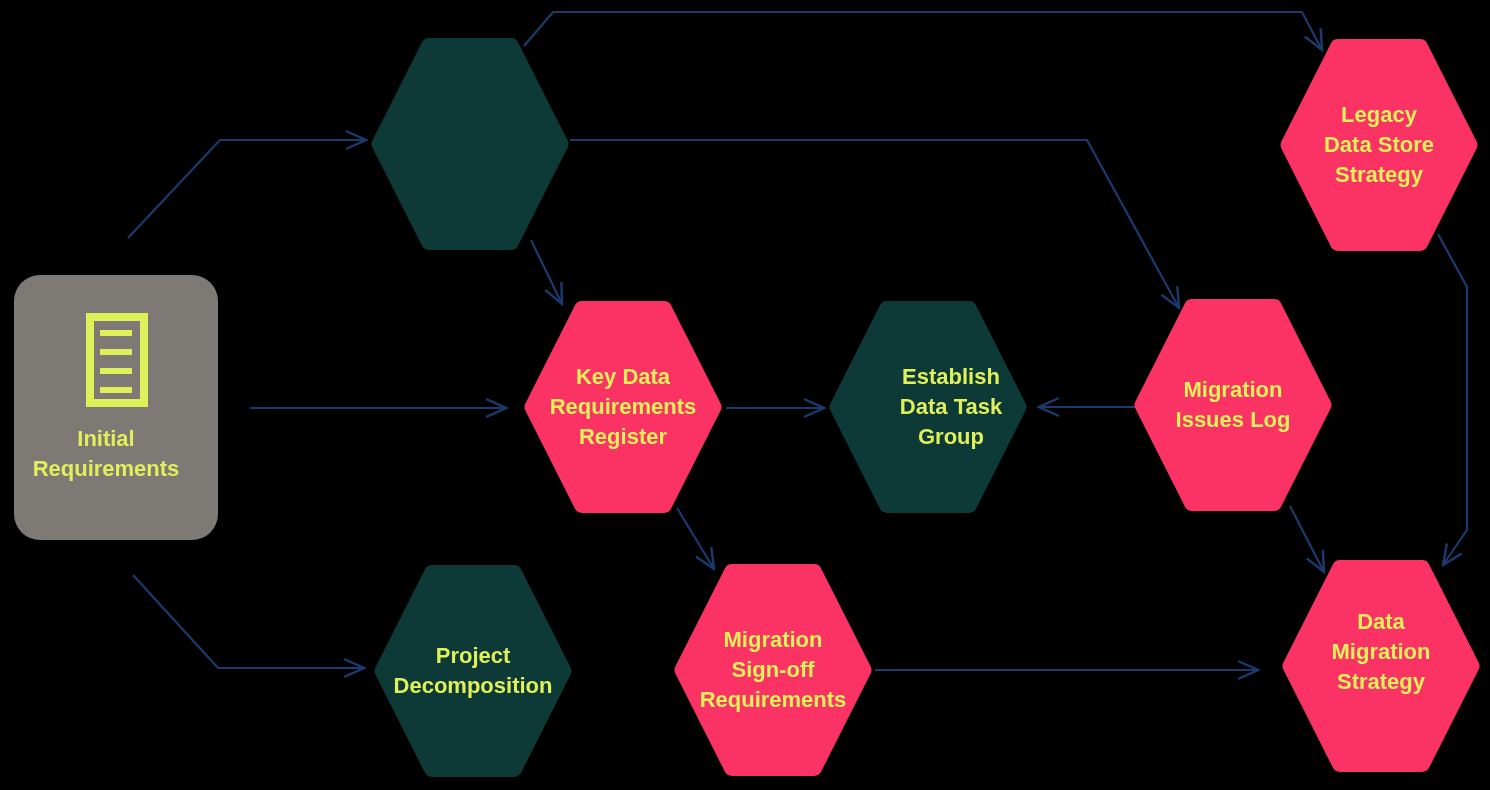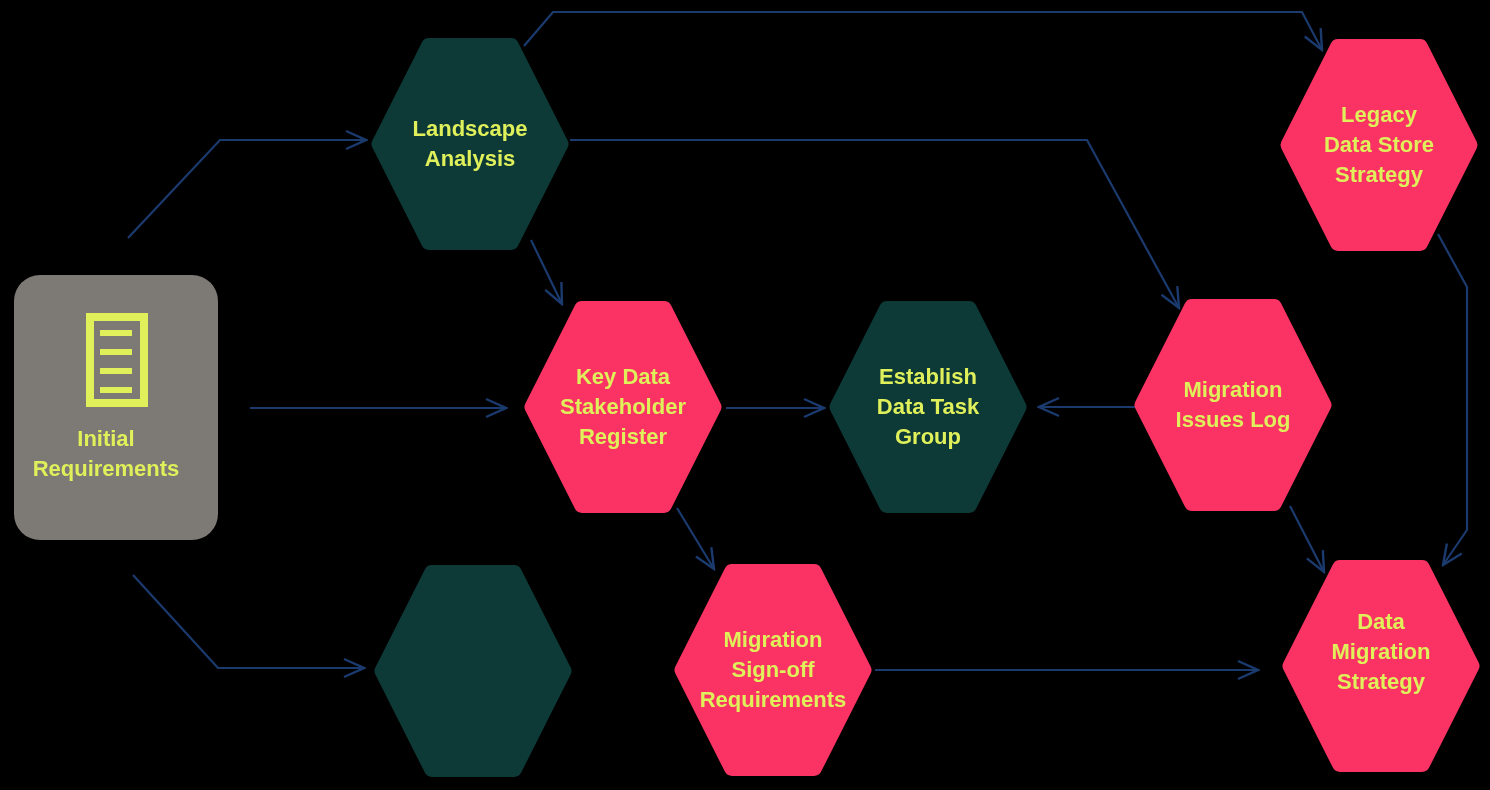--- a/index.html
+++ b/index.html
@@ -66,32 +66,32 @@
       <polygon style="fill:var(--pink);stroke:var(--pink)" points="1142.5,405 1192,307 1274,307 1323.5,405 1274,503 1192,503"></polygon>
       <polygon style="fill:var(--teal);stroke:var(--teal)" points="382.5,671 432,573 514,573 563.5,671 514,769 432,769"></polygon>
       <polygon style="fill:var(--pink);stroke:var(--pink)" points="682.5,670 732,572 814,572 863.5,670 814,768 732,768"></polygon>
       <polygon style="fill:var(--pink);stroke:var(--pink)" points="1290.5,666 1340,568 1422,568 1471.5,666 1422,764 1340,764"></polygon>
     </g>
   </svg>
 
   <div class="node-label start-label">Initial
 Requirements</div>
 
-  <div class="node-label hex-label" style="left:375px;top:84px">Landscape
-Analysis</div>
   <div class="node-label hex-label" style="left:1284px;top:85px">Legacy
 Data Store
 Strategy</div>
   <div class="node-label hex-label" style="left:528px;top:347px">Key Data
-Stakeholder
+Requirements
 Register</div>
-  <div class="node-label hex-label" style="left:833px;top:347px">Establish
+  <div class="node-label hex-label" style="left:856px;top:347px">Establish
 Data Task
 Group</div>
   <div class="node-label hex-label" style="left:1138px;top:345px">Migration
 Issues Log</div>
+  <div class="node-label hex-label" style="left:378px;top:611px">Project
+Decomposition</div>
   <div class="node-label hex-label" style="left:678px;top:610px">Migration
 Sign-off
 Requirements</div>
   <div class="node-label hex-label" style="left:1286px;top:592px">Data
 Migration
 Strategy</div>
 </div>
 
 </body></html>

